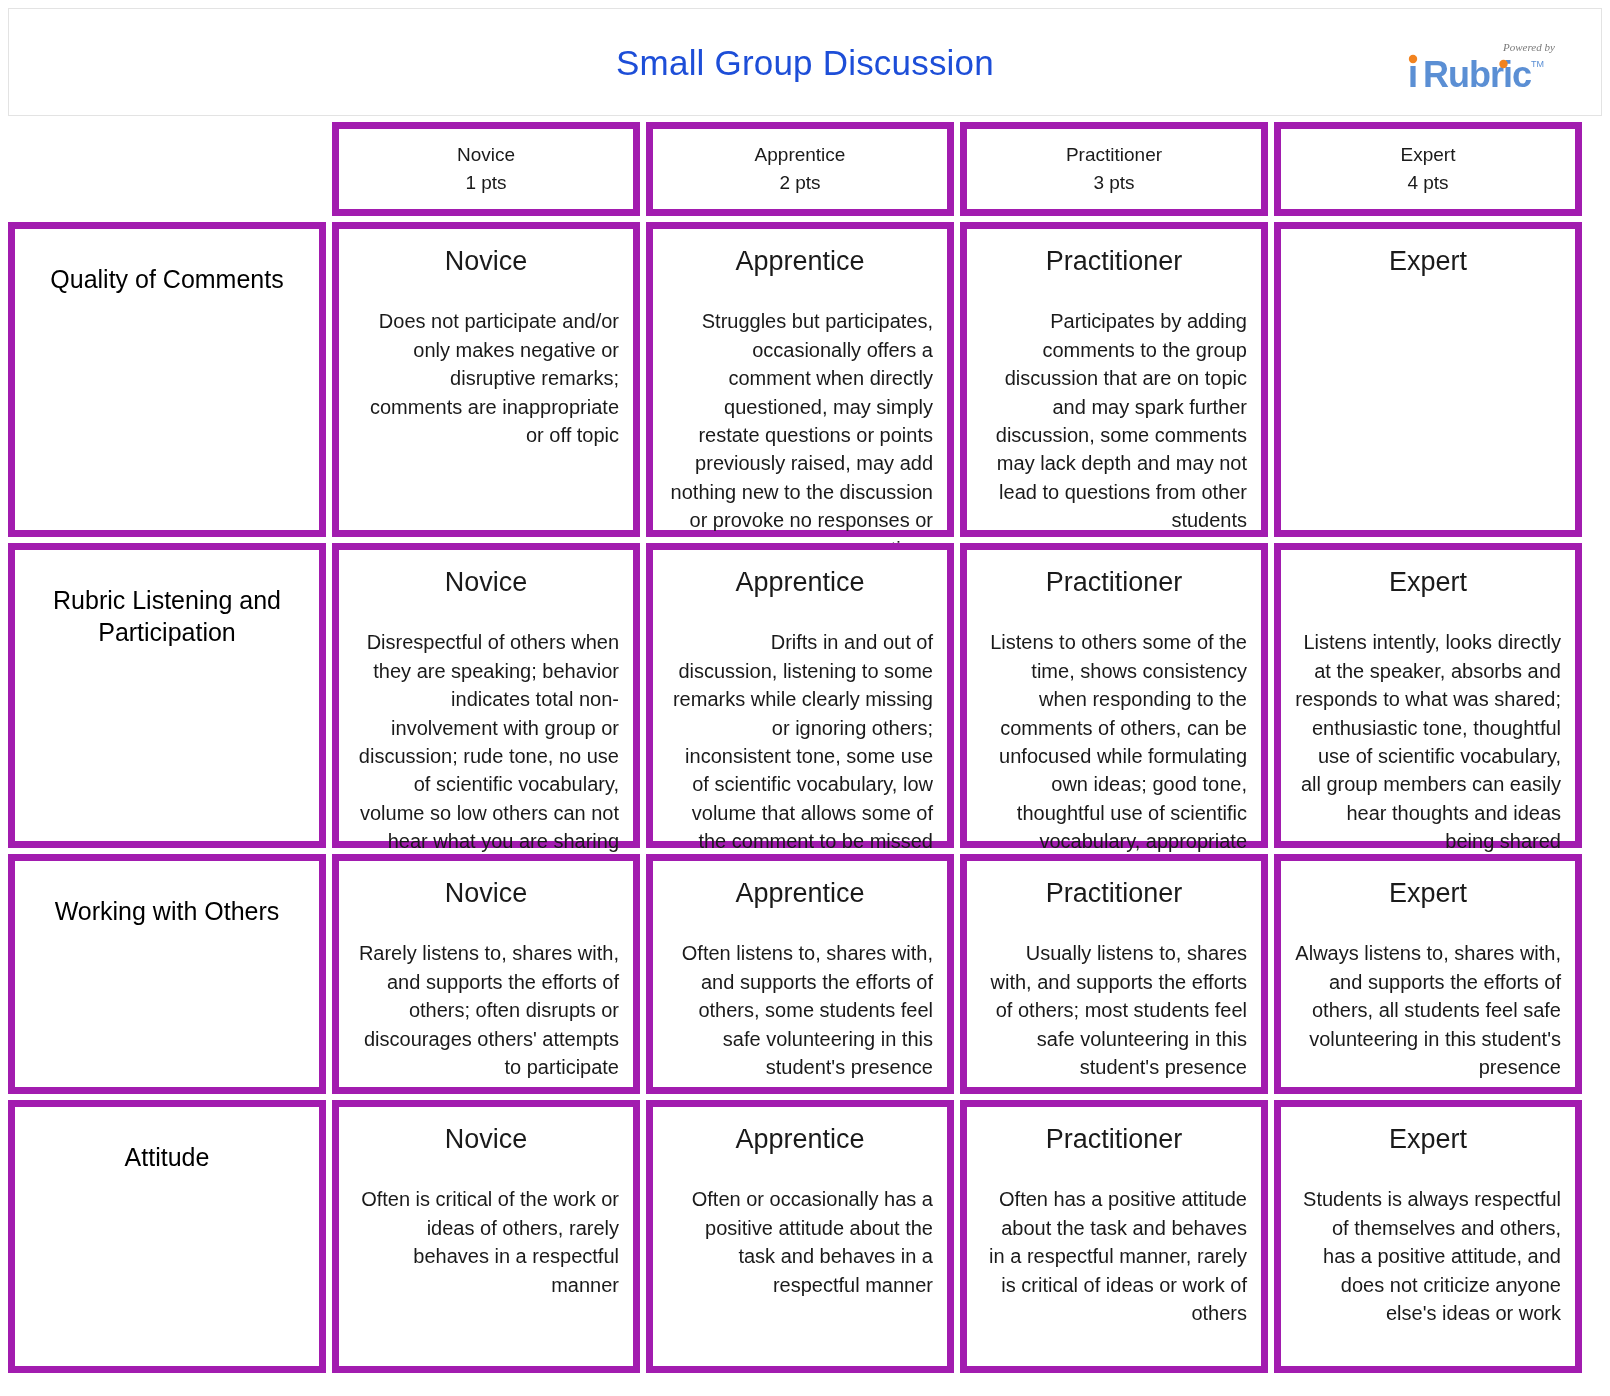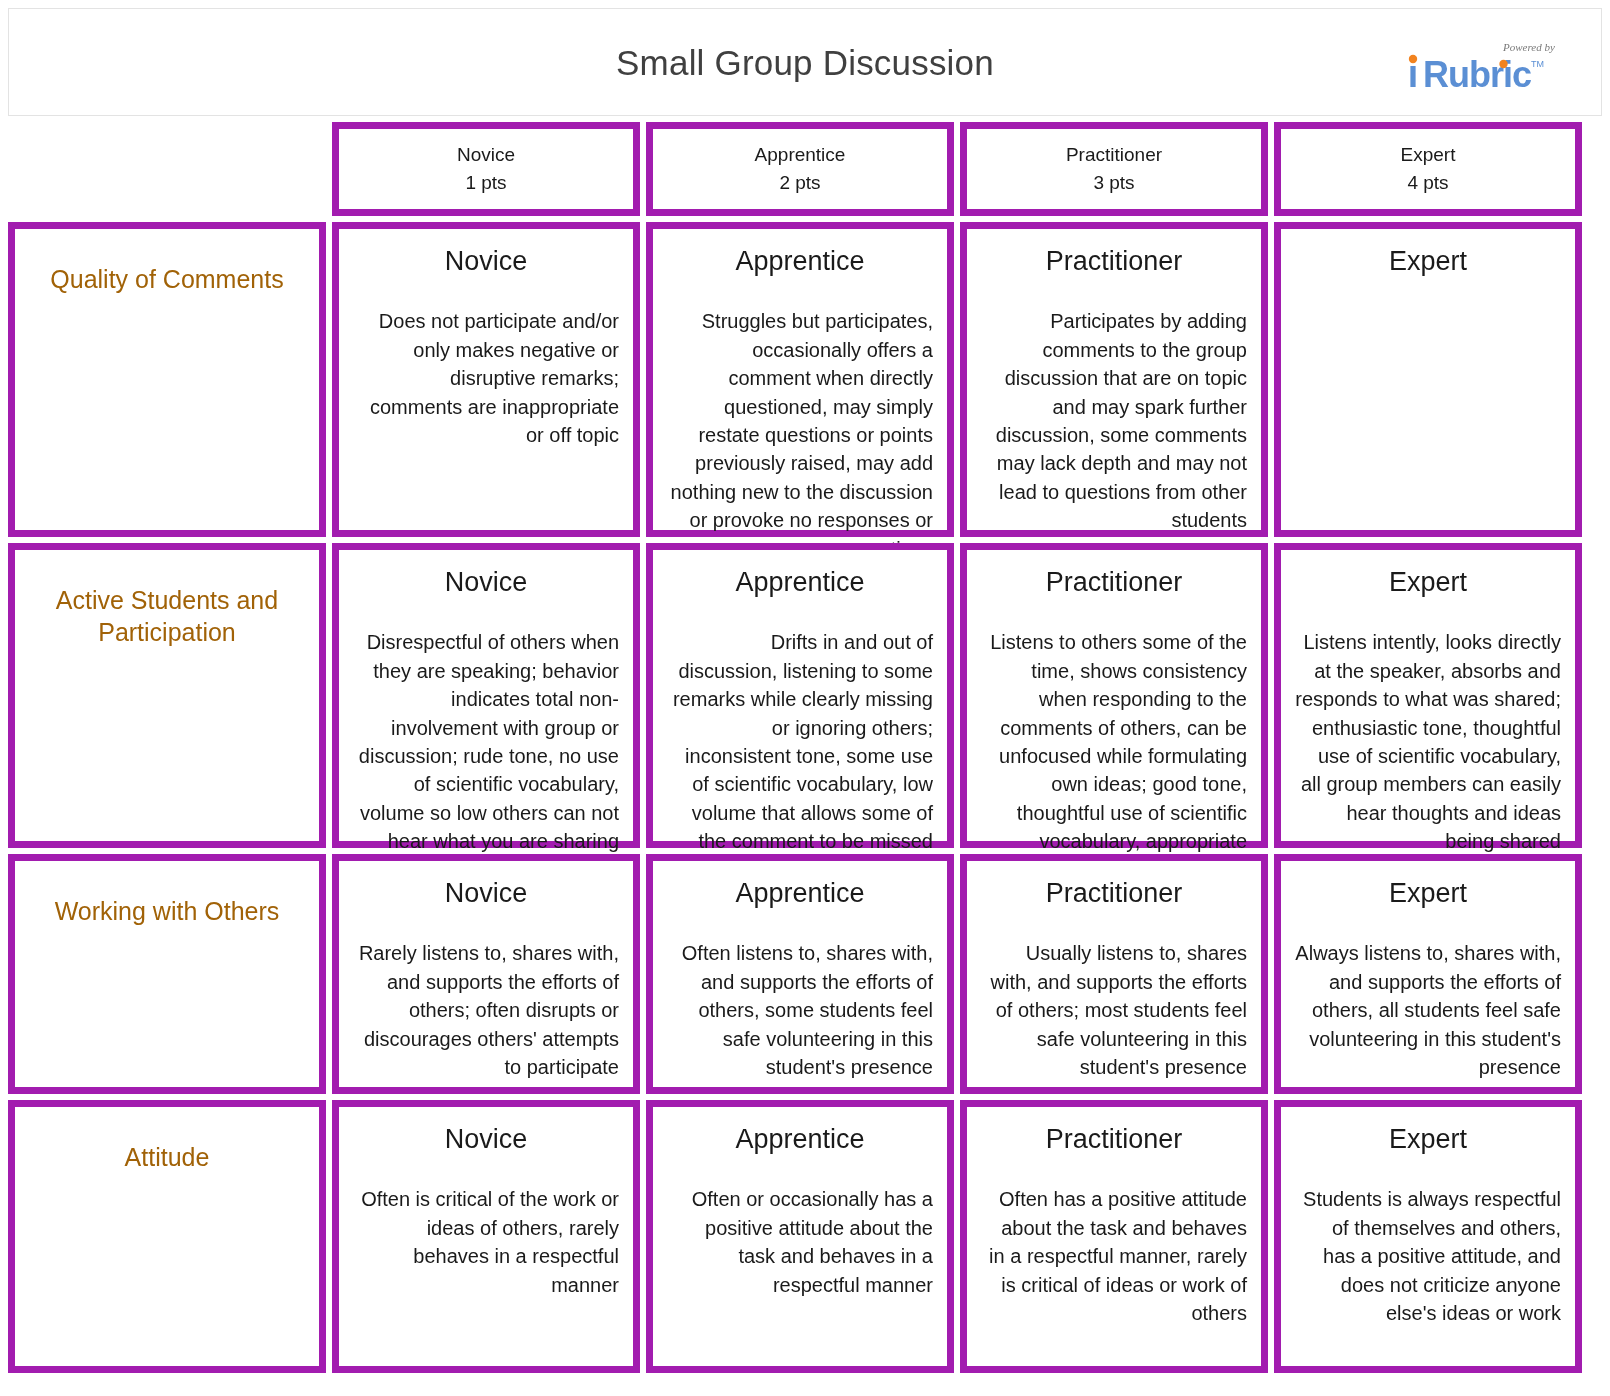--- a/index.html
+++ b/index.html
@@ -22,21 +22,21 @@
     height: 108px;
     border: 1px solid #e3e3e3;
     background: #ffffff;
   }
   .title-text {
     position: absolute;
     left: 0; right: 0;
     top: 34px;
     text-align: center;
     font-size: 35px;
-    color: #404040;
+    color: #1d4ed8;
     font-weight: 400;
     letter-spacing: 0.2px;
     padding-left: 150px;
     padding-right: 150px;
   }
   .brand {
     position: absolute;
     right: 30px;
     top: 28px;
     width: 180px;
@@ -77,21 +77,21 @@
     color: #1a1a1a;
     line-height: 1.45;
   }
   .level-head .pts { font-size: 19px; }
 
   
   .criterion {
     padding: 34px 16px 10px 16px;
     text-align: center;
     font-size: 25px;
-    color: #a16207;
+    color: #000000;
     line-height: 1.28;
   }
 
   
   .level-body {
     padding: 16px 14px 12px 14px;
     text-align: center;
   }
   .level-body .lvl-name {
     font-size: 27px;
@@ -187,21 +187,21 @@
     </div>
     <div class="cell col-level">
       <div class="level-body">
         <div class="lvl-name">Expert</div>
       </div>
     </div>
   </div>
 
   <div class="rubric-row row-h2">
     <div class="cell col-criterion">
-      <div class="criterion">Active Students and Participation</div>
+      <div class="criterion">Rubric Listening and Participation</div>
     </div>
     <div class="cell col-level">
       <div class="level-body">
         <div class="lvl-name">Novice</div>
         <div class="lvl-desc">Disrespectful of others when they are speaking; behavior indicates total non-involvement with group or discussion; rude tone, no use of scientific vocabulary, volume so low others can not hear what you are sharing</div>
       </div>
     </div>
     <div class="cell col-level">
       <div class="level-body">
         <div class="lvl-name">Apprentice</div>

